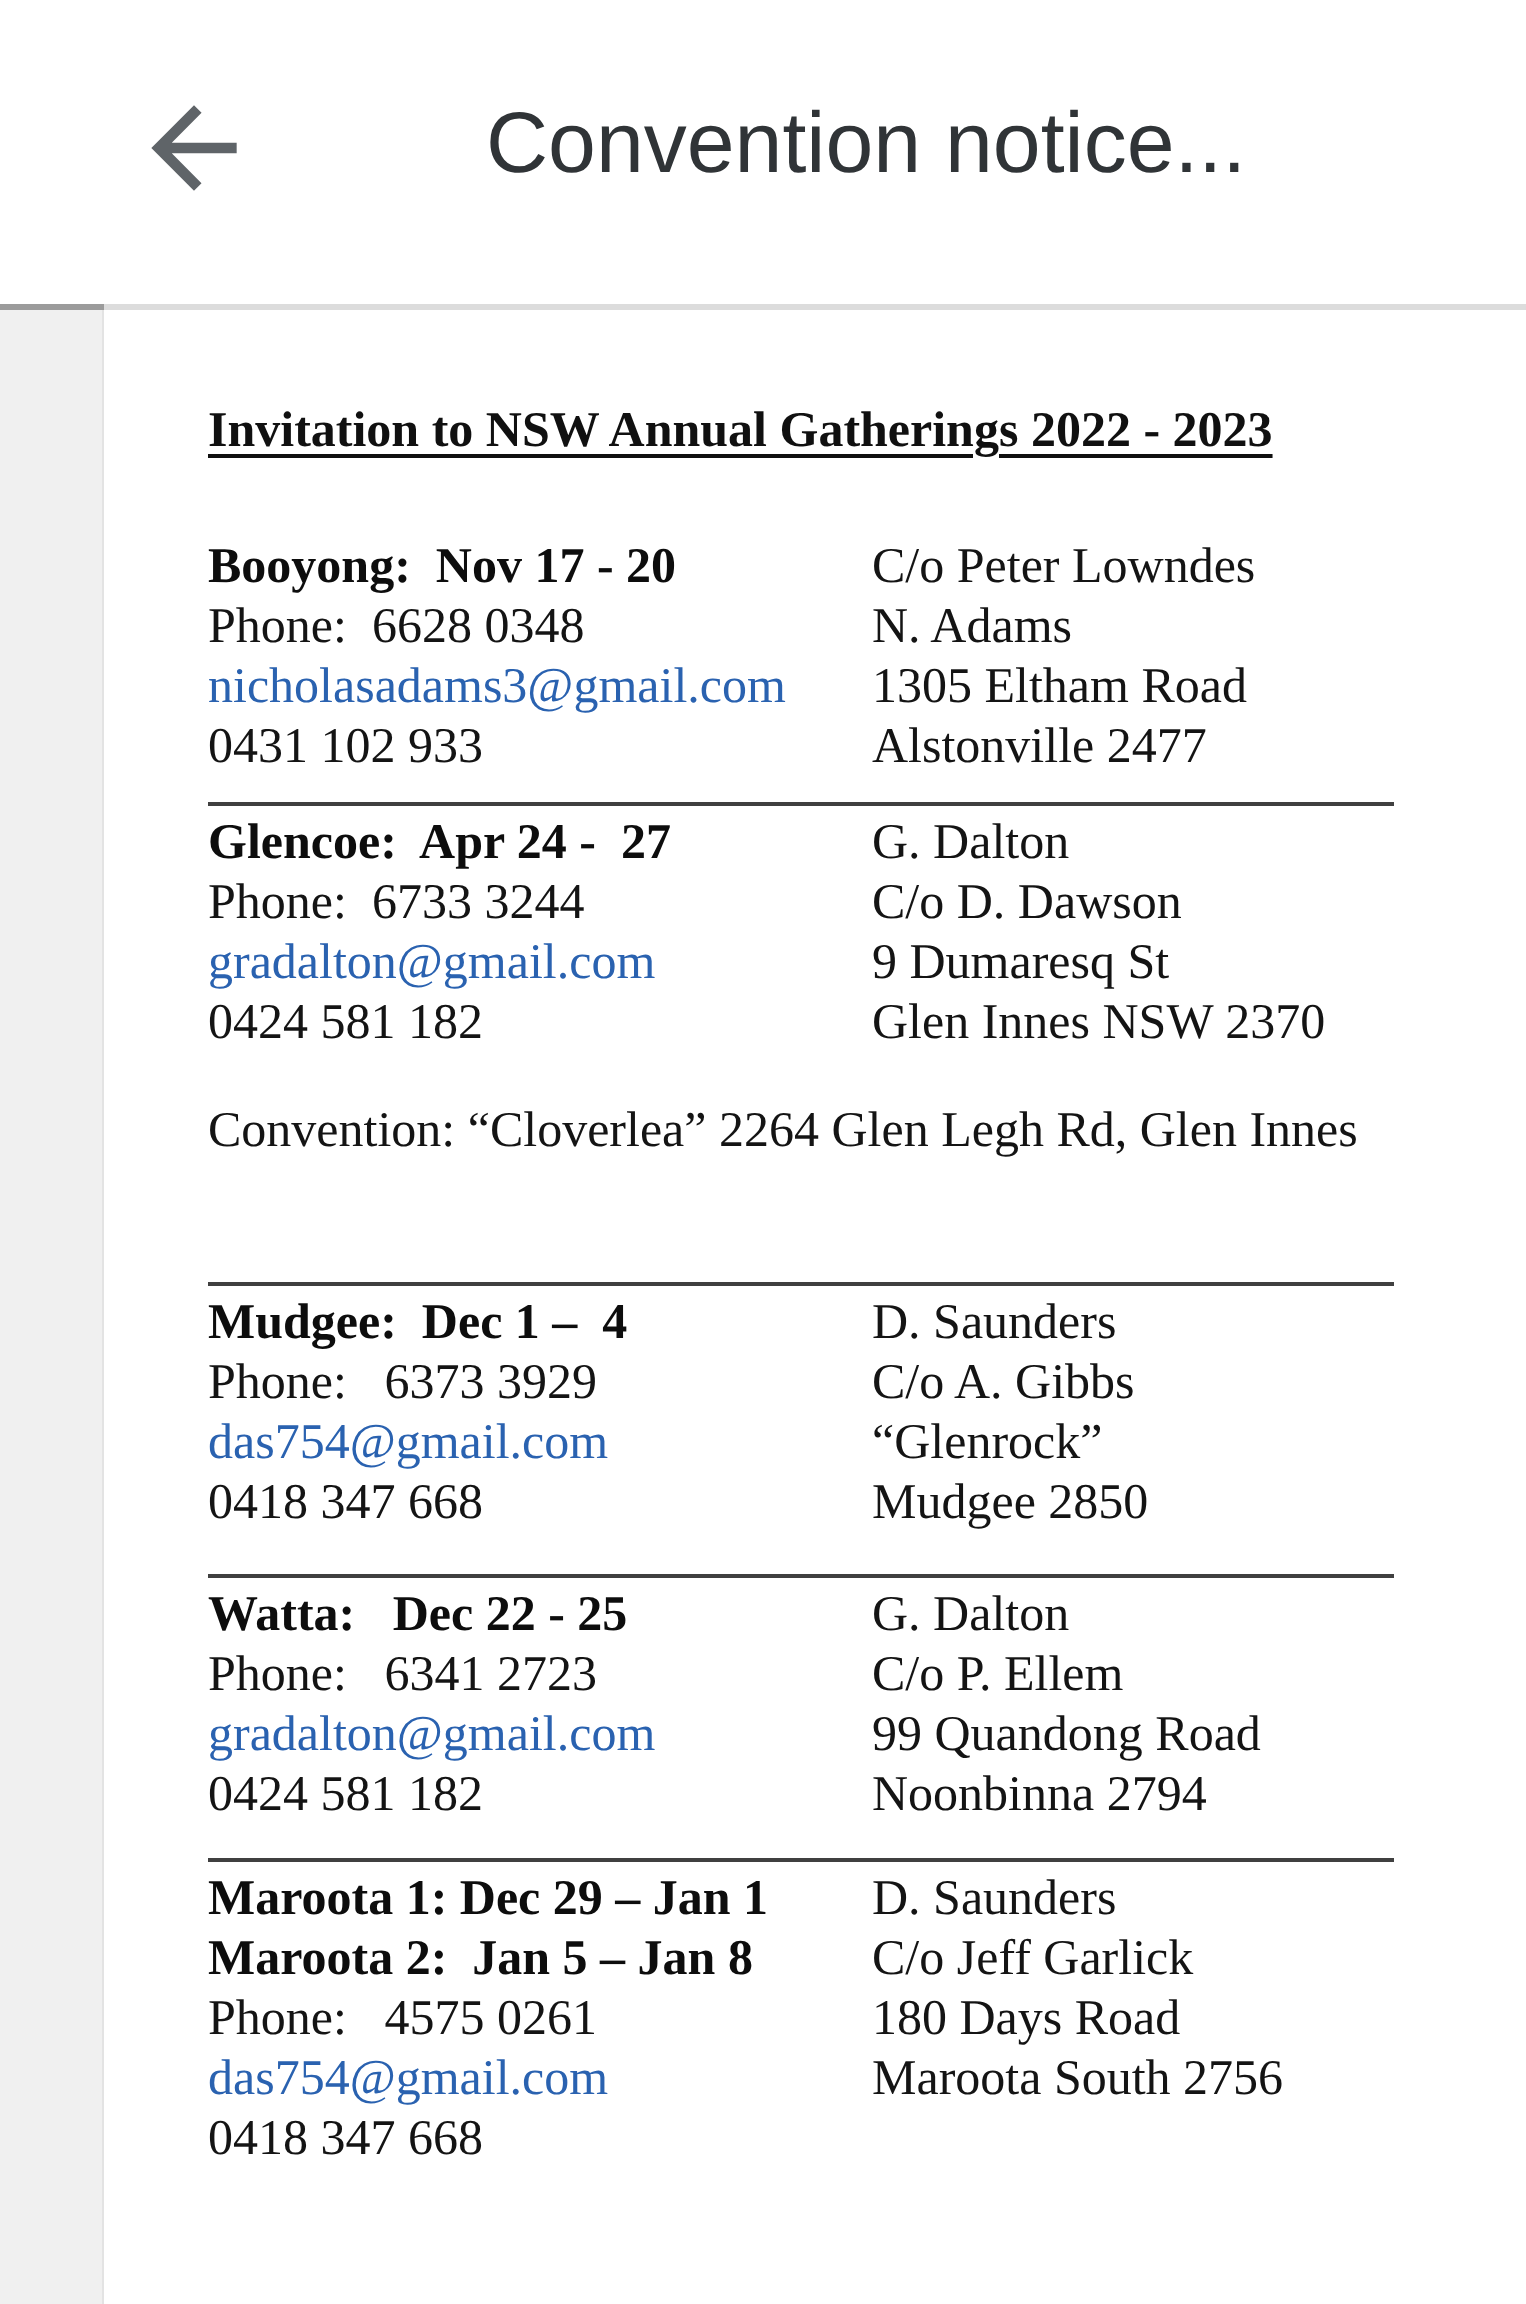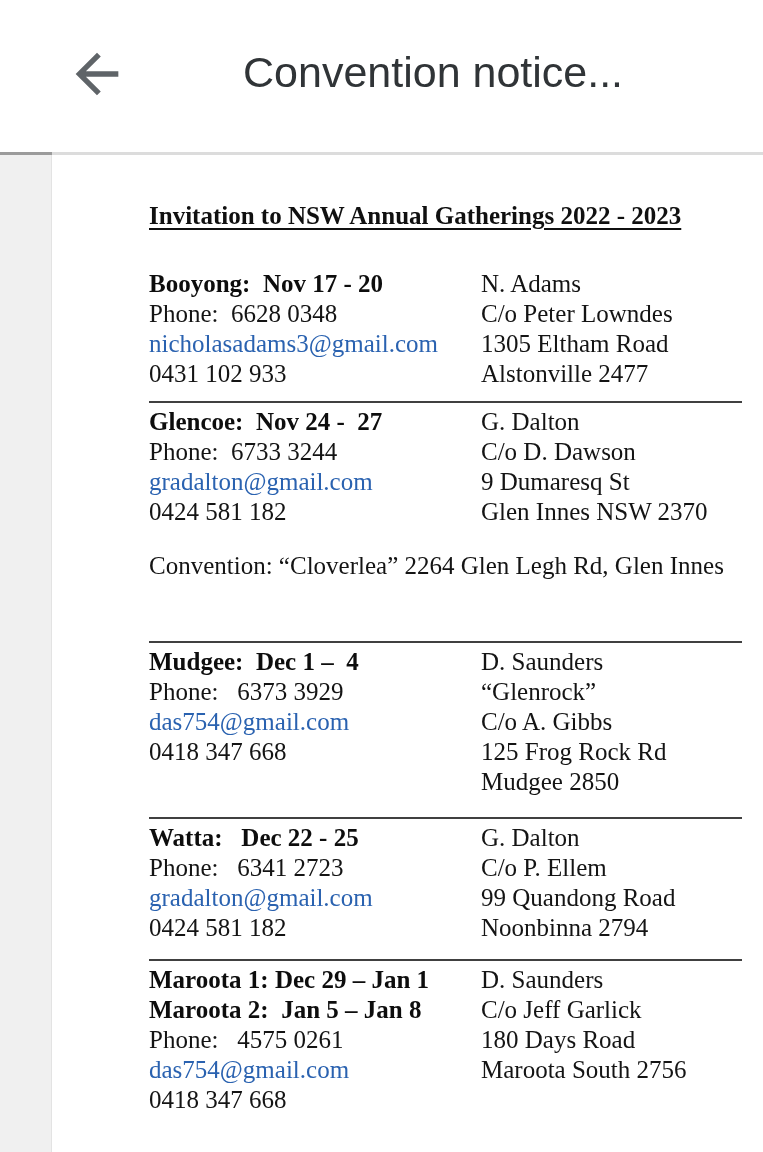--- a/index.html
+++ b/index.html
@@ -24,22 +24,22 @@
     content:""; position:absolute; left:0; top:0; width:52px; height:3px;
     background:#9b9b9b;
   }
 
   
   .viewer-body { position:relative; height:997px; background:#ffffff; }
   .gutter {
     position:absolute; left:0; top:0; width:52px; height:100%;
     background:#f0f0f0; border-right:1px solid #e3e3e3;
   }
-  .page { position:absolute; left:68px; top:0; right:0; height:100%;
-    background:#ffffff; padding:46px 0 0 81px;border-radius:16px; }
+  .page { position:absolute; left:53px; top:0; right:0; height:100%;
+    background:#ffffff; padding:46px 0 0 51px;border-radius:16px; }
 
   .doc-heading {
     font-size:25px; font-weight:bold; line-height:30px; color:#101010;
     text-decoration:underline; text-decoration-thickness:2px; text-underline-offset:4px;
     margin-bottom:38px; white-space:pre-wrap;
   }
 
   .cols { display:flex; }
   .col-left { width:332px; flex:0 0 332px; }
   .col-right { flex:1 1 auto; }
@@ -80,33 +80,33 @@
 
     <div class="section">
       <div class="cols">
         <div class="col-left">
           <div class="line bold">Booyong:  Nov 17 - 20</div>
           <div class="line">Phone:  6628 0348</div>
           <div class="line link">nicholasadams3@gmail.com</div>
           <div class="line">0431 102 933</div>
         </div>
         <div class="col-right">
+          <div class="line">C/o Peter Lowndes</div>
           <div class="line">N. Adams</div>
-          <div class="line">C/o Peter Lowndes</div>
           <div class="line">1305 Eltham Road</div>
           <div class="line">Alstonville 2477</div>
         </div>
       </div>
     </div>
 
     <div class="rule rule-glencoe"></div>
     <div class="section">
       <div class="cols">
         <div class="col-left">
-          <div class="line bold">Glencoe:  Nov 24 -  27</div>
+          <div class="line bold">Glencoe:  Apr 24 -  27</div>
           <div class="line">Phone:  6733 3244</div>
           <div class="line link">gradalton@gmail.com</div>
           <div class="line">0424 581 182</div>
         </div>
         <div class="col-right">
           <div class="line">G. Dalton</div>
           <div class="line">C/o D. Dawson</div>
           <div class="line">9 Dumaresq St</div>
           <div class="line">Glen Innes NSW 2370</div>
         </div>
@@ -118,23 +118,22 @@
     <div class="section">
       <div class="cols">
         <div class="col-left">
           <div class="line bold">Mudgee:  Dec 1 –  4</div>
           <div class="line">Phone:   6373 3929</div>
           <div class="line link">das754@gmail.com</div>
           <div class="line">0418 347 668</div>
         </div>
         <div class="col-right">
           <div class="line">D. Saunders</div>
+          <div class="line">C/o A. Gibbs</div>
           <div class="line">“Glenrock”</div>
-          <div class="line">C/o A. Gibbs</div>
-          <div class="line">125 Frog Rock Rd</div>
           <div class="line">Mudgee 2850</div>
         </div>
       </div>
     </div>
 
     <div class="rule rule-watta"></div>
     <div class="section">
       <div class="cols">
         <div class="col-left">
           <div class="line bold">Watta:   Dec 22 - 25</div>

